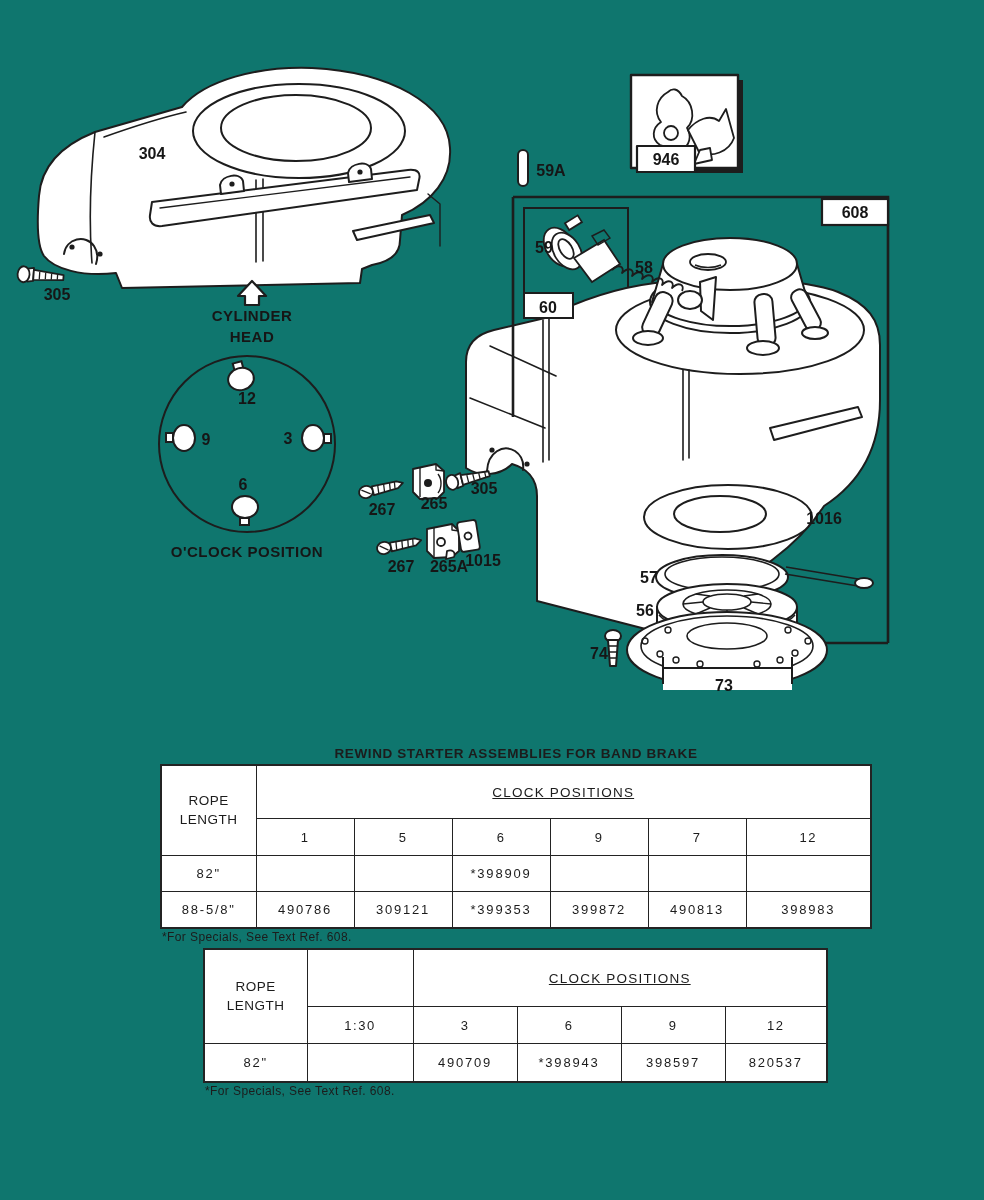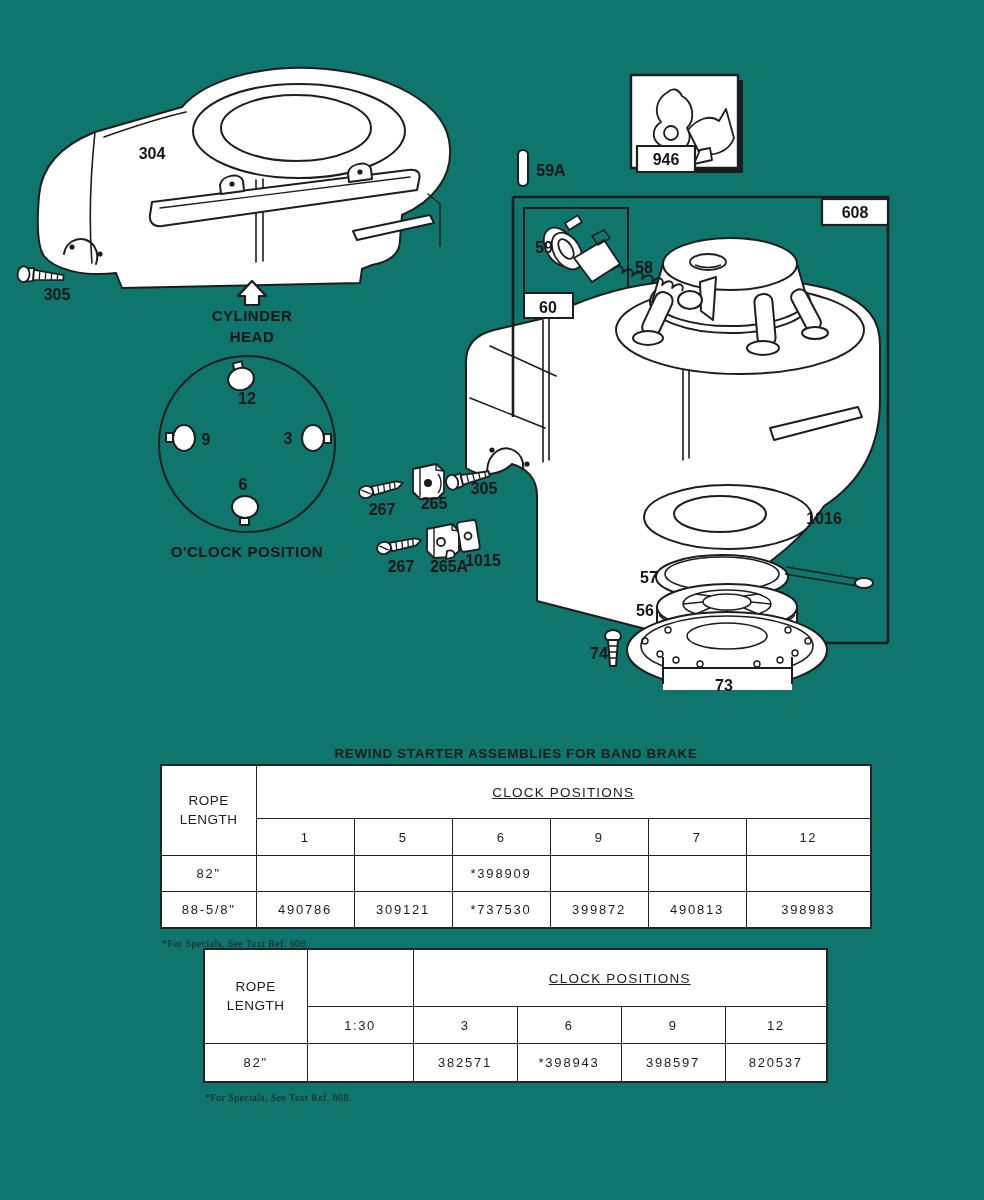--- a/index.html
+++ b/index.html
@@ -13,21 +13,21 @@
   .tbl-block{position:absolute;color:#1c1c1c;}
   .tbl-title{text-align:center;font-size:13.5px;font-weight:bold;letter-spacing:0.6px;white-space:nowrap;margin-bottom:3px;}
   table.ptable{border-collapse:collapse;width:100%;table-layout:fixed;background:#fff;}
   table.ptable th,table.ptable td{border:1.6px solid #232323;text-align:center;vertical-align:middle;padding:8px;font-weight:normal;color:#1c1c1c;}
   table.ptable{border:2.2px solid #232323;}
   th.rope-hdr{font-size:13.5px;font-weight:bold;letter-spacing:0.5px;line-height:1.4;}
   th.cp-hdr{font-size:13.5px;font-weight:bold;letter-spacing:1.2px;text-decoration:underline;}
   tr.subrow th{height:20px;font-size:13px;font-weight:normal;letter-spacing:1.5px;}
   tr.datarow td{font-size:13px;letter-spacing:1.8px;}
   td.ropecell{letter-spacing:1px;font-weight:bold;font-size:12.5px;}
-  .tbl-foot{font-size:10px;letter-spacing:0.4px;margin-top:9px;padding-left:2px;white-space:nowrap;font-family:Liberation Serif, serif;}
+  .tbl-foot{font-size:12px;letter-spacing:0.4px;margin-top:1px;padding-left:2px;white-space:nowrap;}
   #band-tbl tr.hdrrow th{height:36px;}
   #band-tbl tr.datarow td{height:19px;}
   #nonband-tbl tr.hdrrow th{height:40px;}
   #nonband-tbl tr.datarow td{height:21px;}
 </style>
 </head>
 <body>
 
 <div class="page">
 
@@ -293,21 +293,21 @@
         <td></td>
         <td>*398909</td>
         <td></td>
         <td></td>
         <td></td>
       </tr>
       <tr class="datarow">
         <td class="ropecell">88-5/8"</td>
         <td>490786</td>
         <td>309121</td>
-        <td>*737530</td>
+        <td>*399353</td>
         <td>399872</td>
         <td>490813</td>
         <td>398983</td>
       </tr>
     </tbody>
   </table>
   <div class="tbl-foot">*For Specials, See Text Ref. 608.</div>
 </div>
 
 <div class="tbl-block" style="left:203px;top:948px;width:625px;">
@@ -329,21 +329,21 @@
       <tr class="subrow">
         <th>1:30</th>
         <th>3</th>
         <th>6</th>
         <th>9</th>
         <th>12</th>
       </tr>
       <tr class="datarow">
         <td class="ropecell">82"</td>
         <td></td>
-        <td>382571</td>
+        <td>490709</td>
         <td>*398943</td>
         <td>398597</td>
         <td>820537</td>
       </tr>
     </tbody>
   </table>
   <div class="tbl-foot">*For Specials, See Text Ref. 608.</div>
 </div>
 
 </div>

